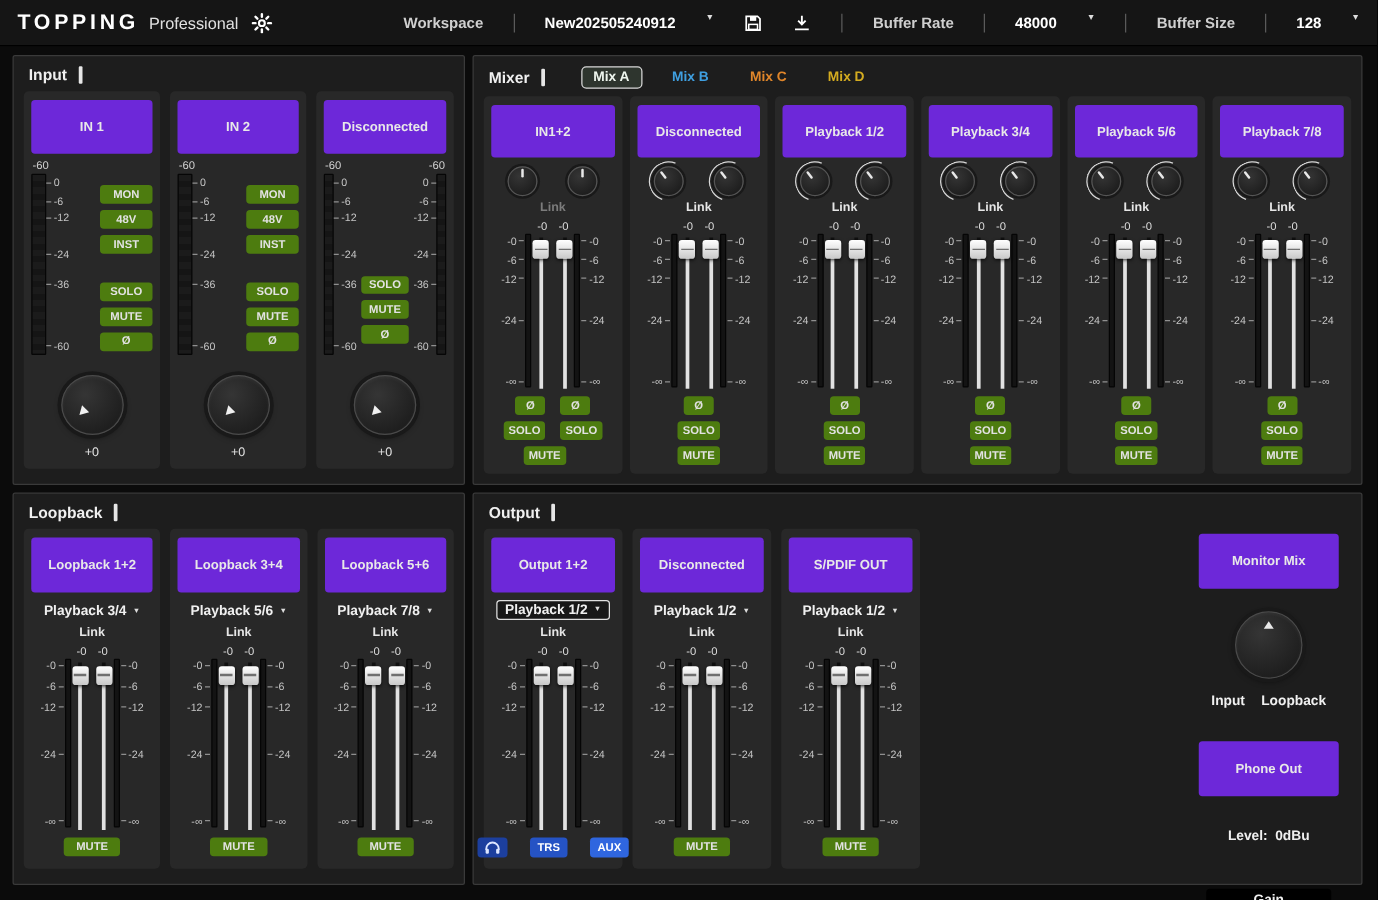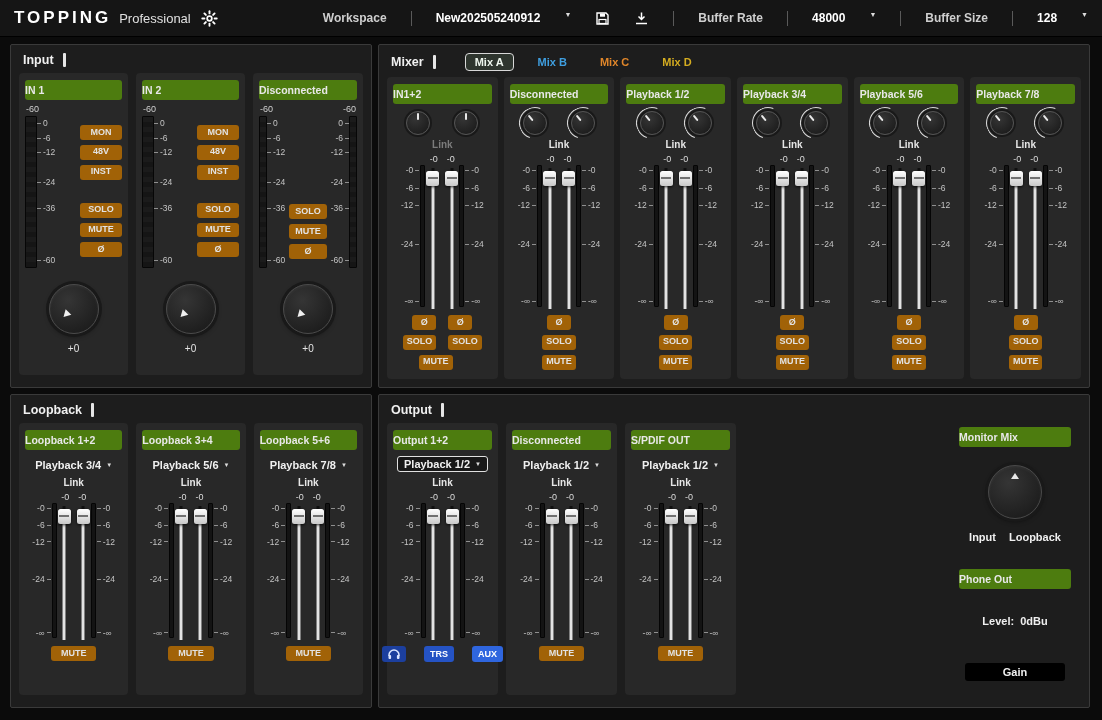--- a/index.html
+++ b/index.html
@@ -29,42 +29,42 @@
   .tabs{display:flex;gap:15px;margin-left:20px;align-items:center}
   .tab{font-size:11px;font-weight:bold;padding:2px 9px;border-radius:4px;cursor:pointer}
   .tab-a{color:#eef6ee;border:1px solid #d8d8d8;background:#2e352e}
   .tab-b{color:#3f9fe0}.tab-c{color:#e0862a}.tab-d{color:#d4ac20}
   .striprow{display:flex;gap:8px;padding:2px 8px 8px}
   .p-mixer .striprow{gap:6px}
   .strip{background:#282828;border-radius:4px;padding:7px 6px;display:flex;flex-direction:column;align-items:center}
   .p-input .strip{width:111px;height:302px}
   .p-mixer .strip{flex:1;height:302px}
   .p-loopback .strip,.p-output .strip{width:111px;height:272px}
-  .pill{width:100%;background:#4d7c0f;border-radius:3px;font-size:10.5px;font-weight:bold;color:#e8e8e8;text-align:left;padding:4px 0;white-space:nowrap;overflow:hidden}
+  .pill{width:100%;background:#6d28d9;border-radius:3px;font-size:10.5px;font-weight:bold;color:#e8e8e8;text-align:center;padding:16px 0;white-space:nowrap;overflow:hidden}
   
   .peakrow{width:100%;display:flex;padding:4px 1px 2px;font-size:9px;color:#d0d0d0}
   .peakrow.two{justify-content:space-between}
   .meter-row{display:flex;width:100%;height:152px}
   .meter-row.disc{justify-content:space-between}
   .meter{width:12px;height:100%;background:#141414;border:1px solid #060606;border-radius:1px;background-image:repeating-linear-gradient(to bottom,#1b1b1b 0 5px,#151515 5px 10px)}
   .meter.thin{width:8px}
   .vscale{position:relative;flex:0 0 26px;height:100%;font-size:8.5px;color:#c4c4c4}
   .vscale .sc{position:absolute;display:flex;align-items:center;gap:2px;line-height:1;white-space:nowrap}
   .vscale.dash-left .sc{left:0}
   .vscale.dash-left .sc::before{content:'';width:4px;height:1px;background:#8f8f8f}
   .vscale.dash-right .sc{right:0}
   .vscale.dash-right .sc::after{content:'';width:4px;height:1px;background:#8f8f8f}
   .n6 .sc:nth-child(1){top:2%}.n6 .sc:nth-child(2){top:12%}.n6 .sc:nth-child(3){top:21%}
   .n6 .sc:nth-child(4){top:41%}.n6 .sc:nth-child(5){top:58%}.n6 .sc:nth-child(6){top:92%}
   .n5 .sc:nth-child(1){top:1%}.n5 .sc:nth-child(2){top:13%}.n5 .sc:nth-child(3){top:25%}
   .n5 .sc:nth-child(4){top:52%}.n5 .sc:nth-child(5){top:91%}
   .ibtns{display:flex;flex-direction:column;gap:5px;margin-left:auto;width:42px;padding-top:9px}
   .ibtns.end{justify-content:flex-end;padding:0 0 9px;margin:0;width:38px}
   .vgap{height:13px}
-  .sbtn{background:#a16207;color:#e2e2e2;font-size:9px;font-weight:bold;text-align:center;padding:2.5px 4px;border-radius:3px;cursor:pointer;line-height:1.1}
+  .sbtn{background:#4d7c0f;color:#e2e2e2;font-size:9px;font-weight:bold;text-align:center;padding:2.5px 4px;border-radius:3px;cursor:pointer;line-height:1.1}
   .sbtn.phase{padding:2.5px 7px}
   .sbtn.wide{padding:2.5px 10px}
   
   .knob{position:relative;border-radius:50%;background:radial-gradient(circle at 38% 32%,#353535,#1e1e1e 75%);border:1px solid #4a4a4a;box-shadow:0 0 0 3px #191919,inset 0 1px 3px rgba(255,255,255,.06),0 2px 5px rgba(0,0,0,.6);cursor:pointer}
   .knob.big{width:50px;height:50px;margin-top:16px}
   .knob.big .ptr{position:absolute;left:26%;top:54%;width:0;height:0;border-left:4.5px solid transparent;border-right:4.5px solid transparent;border-bottom:7px solid #f0f0f0;transform:rotate(-135deg)}
   .gain{font-size:10px;color:#e4e4e4;margin-top:9px}
   .knobrow{display:flex;gap:24px;margin:7px 0 2px}
   .knob.sm{width:24px;height:24px;box-shadow:0 0 0 2px #191919;border:1.5px solid #555}
   .knob.sm::after{content:'';position:absolute;left:50%;top:1px;width:2px;height:7px;background:#e8e8e8;border-radius:1px;transform:translateX(-50%) rotate(-38deg);transform-origin:50% 10.5px}

